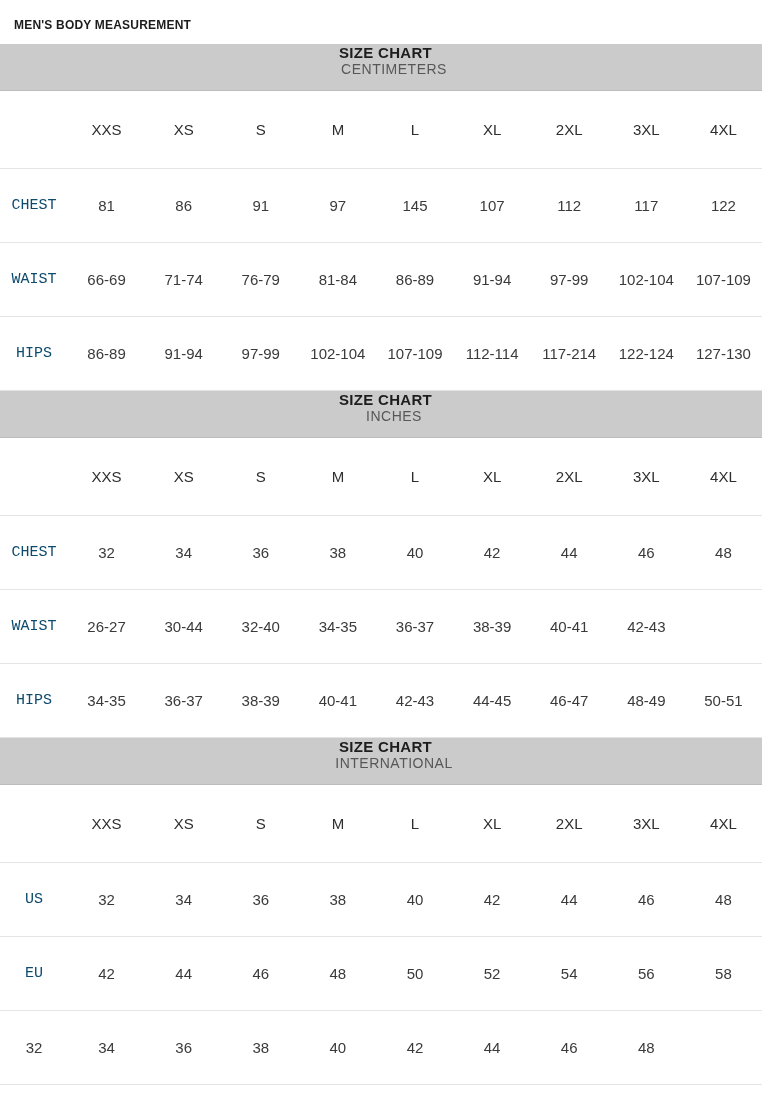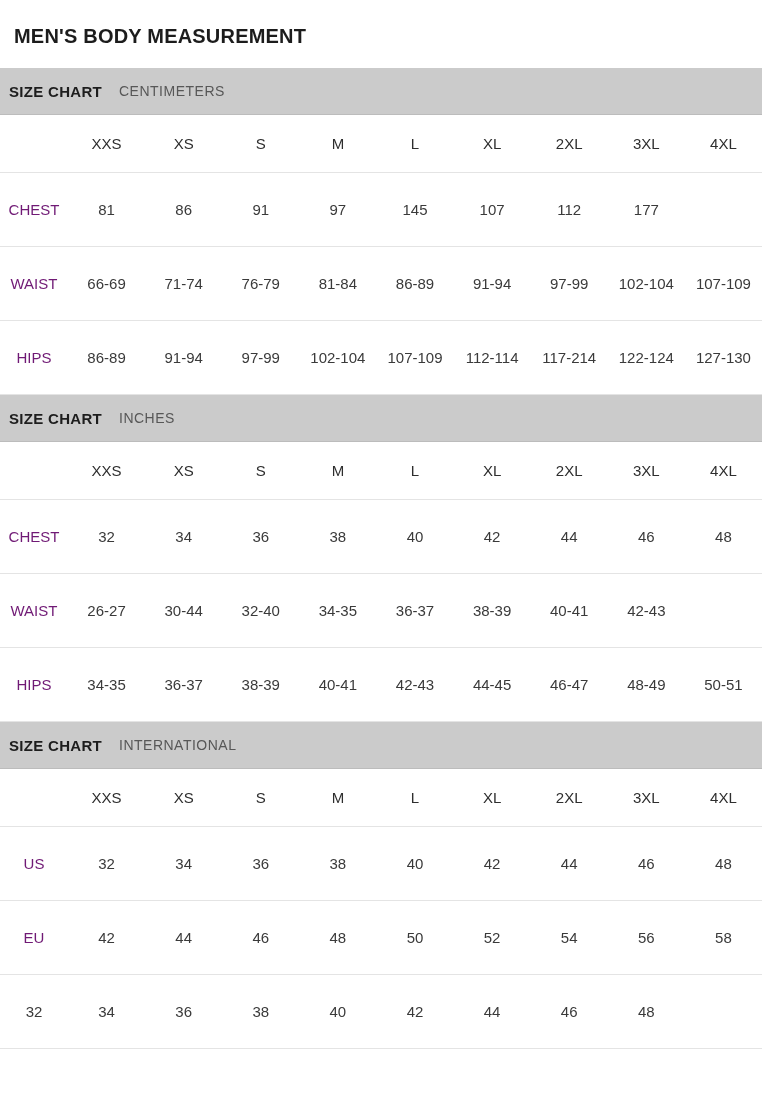--- a/index.html
+++ b/index.html
@@ -11,39 +11,40 @@
     width: 762px;
     height: 1100px;
     overflow: hidden;
     font-family: "Liberation Sans", sans-serif;
     -webkit-font-smoothing: antialiased;
   }
   .page {
     width: 762px;
   }
   .page-title {
-    height: 68px;
+    height: 44px;
     display: flex;
     align-items: center;
     padding-left: 14px;
     padding-top: 5px;
     box-sizing: border-box;
-    font-size: 20px;
+    font-size: 12px;
     font-weight: bold;
     color: #1c1c1c;
     letter-spacing: 0.2px;
   }
   .banner {
     height: 47px;
     background: #cbcbcb;
     border-bottom: 1px solid #bcbcbc;
     box-sizing: border-box;
     display: flex;
     align-items: center;
     padding-left: 9px;
+    flex-direction: column;
   }
   .banner-title {
     font-size: 15px;
     font-weight: bold;
     color: #1d1d1d;
     letter-spacing: 0.3px;
   }
   .banner-subtitle {
     font-size: 14px;
     color: #575757;
@@ -54,35 +55,36 @@
     width: 100%;
   }
   .t-row {
     display: grid;
     grid-template-columns: 68px repeat(9, 1fr);
     height: 74px;
     box-sizing: border-box;
     border-bottom: 1px solid #e4e4e4;
   }
   .t-row.header-row {
-    height: 58px;
+    height: 78px;
   }
   .t-cell {
     display: flex;
     align-items: center;
     justify-content: center;
     font-size: 15px;
     color: #3a3a3a;
     white-space: nowrap;
   }
   .t-cell.header-cell {
     color: #2e2e2e;
   }
   .t-cell.label-cell {
-    color: #701a75;
+    color: #0c4a6e;
+    font-family: Liberation Mono, monospace;
   }
 </style>
 </head>
 <body>
 
 <div class="page">
   <div class="page-title">MEN'S BODY MEASUREMENT</div>
   <div id="sections">
       <div class="section">
         <div class="banner" style="background: rgb(203, 203, 203);">
@@ -104,21 +106,22 @@
           </div>
           <div class="t-row">
             <div class="t-cell label-cell">CHEST</div>
             <div class="t-cell">81</div>
             <div class="t-cell">86</div>
             <div class="t-cell">91</div>
             <div class="t-cell">97</div>
             <div class="t-cell">145</div>
             <div class="t-cell">107</div>
             <div class="t-cell">112</div>
-            <div class="t-cell">177</div>
+            <div class="t-cell">117</div>
+            <div class="t-cell">122</div>
           </div>
           <div class="t-row">
             <div class="t-cell label-cell">WAIST</div>
             <div class="t-cell">66-69</div>
             <div class="t-cell">71-74</div>
             <div class="t-cell">76-79</div>
             <div class="t-cell">81-84</div>
             <div class="t-cell">86-89</div>
             <div class="t-cell">91-94</div>
             <div class="t-cell">97-99</div>

